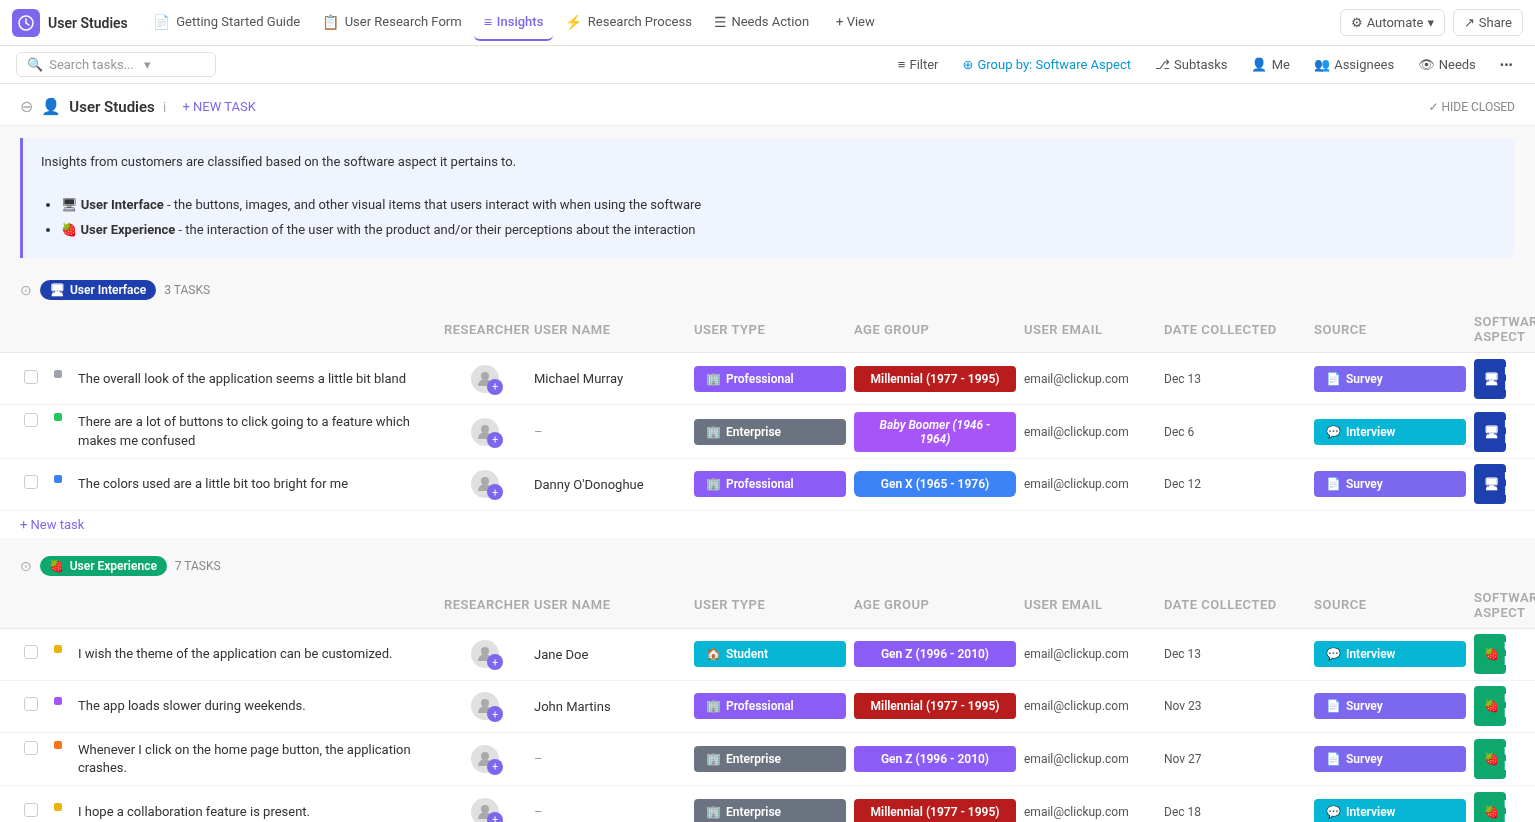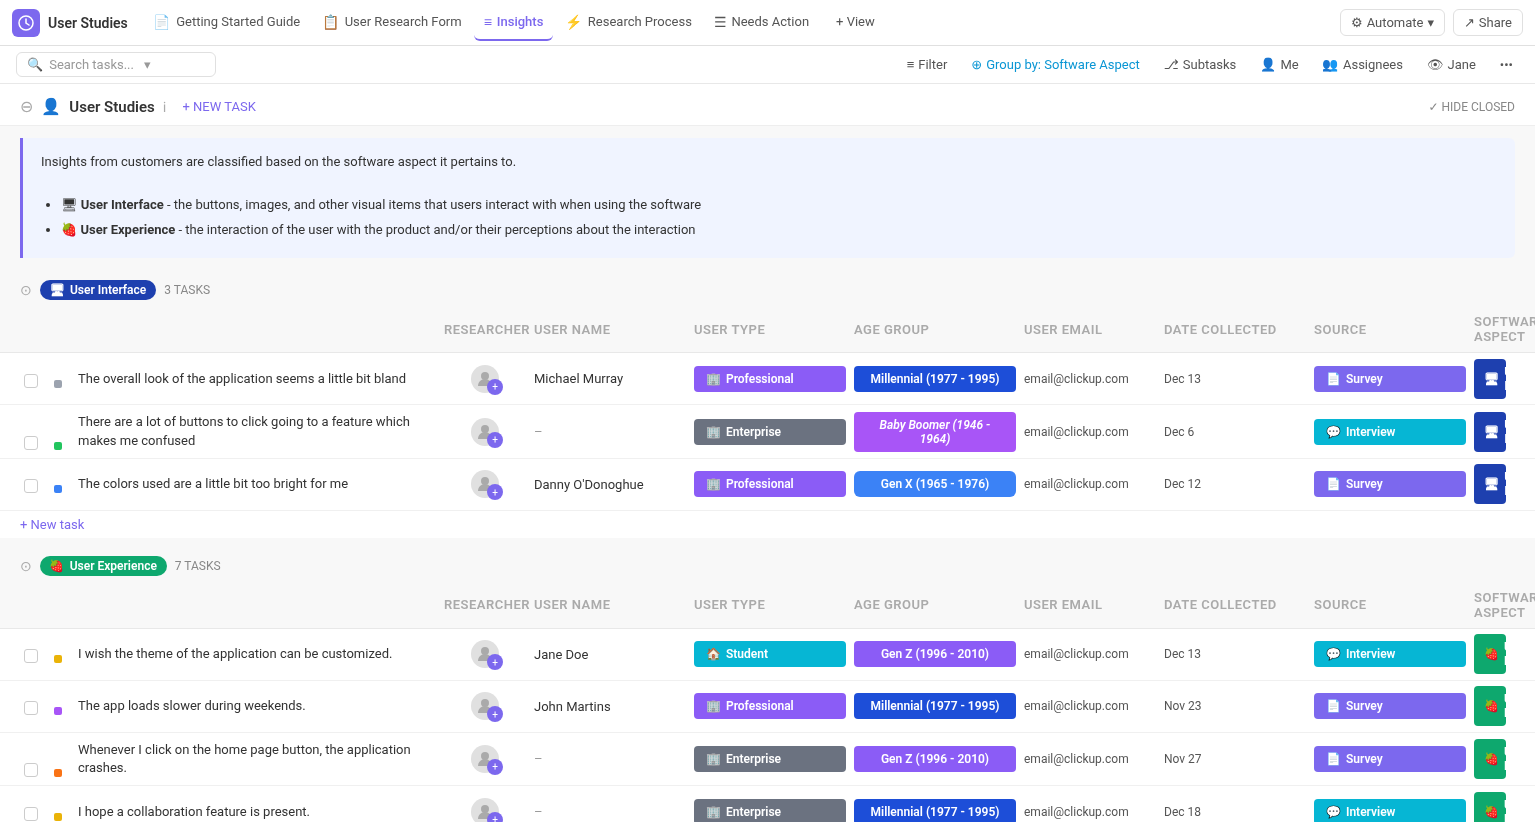--- a/index.html
+++ b/index.html
@@ -126,21 +126,21 @@
     .task-row {
       display: grid;
       grid-template-columns: 420px 90px 160px 160px 170px 140px 150px 160px 40px;
       padding: 0 20px;
       background: #fff;
       border-bottom: 1px solid #f0f0f0;
       align-items: center;
       min-height: 52px;
     }
 
-    .task-cell { padding: 8px 4px; display: flex; align-items: flex-end; gap: 16px; }
+    .task-cell { padding: 8px 4px; display: flex; align-items: flex-start; gap: 16px; }
     .task-checkbox { width: 14px; height: 14px; border: 1px solid #ccc; border-radius: 3px; flex-shrink: 0; }
     .task-priority { width: 8px; height: 8px; border-radius: 2px; flex-shrink: 0; }
     .task-text { font-size: 13px; color: #333; line-height: 1.4; }
 
     .avatar-cell { display: flex; align-items: center; justify-content: center; }
     .avatar {
       width: 28px; height: 28px; border-radius: 50%;
       background: #e0e0e0; display: flex; align-items: center; justify-content: center;
       font-size: 11px; color: #666; position: relative;
     }
@@ -162,21 +162,21 @@
     .badge-professional { background: #8b5cf6; }
     .badge-enterprise { background: #6b7280; }
     .badge-student { background: #06b6d4; }
 
     .age-badge {
       display: flex; align-items: center; justify-content: center;
       padding: 6px 12px; border-radius: 4px;
       font-size: 12px; font-weight: 600; color: #fff;
       width: 100%; text-align: center;
     }
-    .age-millennial { background: #1d4ed8; }
+    .age-millennial { background: #b91c1c; }
     .age-boomer { background: #a855f7; font-style: italic; }
     .age-genx { background: #3b82f6; border-radius: 6px; }
     .age-genz { background: #8b5cf6; }
 
     .email-cell { font-size: 12px; color: #555; padding: 4px; }
     .date-cell { font-size: 12px; color: #555; padding: 4px; }
 
     .source-badge {
       display: flex; align-items: center; gap: 5px;
       padding: 6px 12px; border-radius: 4px;
@@ -276,21 +276,21 @@
     <div class="toolbar-btn">
       <span>👤</span>
       <span>Me</span>
     </div>
     <div class="toolbar-btn">
       <span>👥</span>
       <span>Assignees</span>
     </div>
     <div class="toolbar-btn">
       <span>👁</span>
-      <span>Jane</span>
+      <span>Needs</span>
     </div>
     <div class="toolbar-btn">•••</div>
   </div>
 </div>
 
 <div class="main">
 
   <div class="page-header" style="border-bottom:1px solid #eee;">
     <span class="collapse-btn">⊖</span>
     <span class="page-icon">👤</span>

